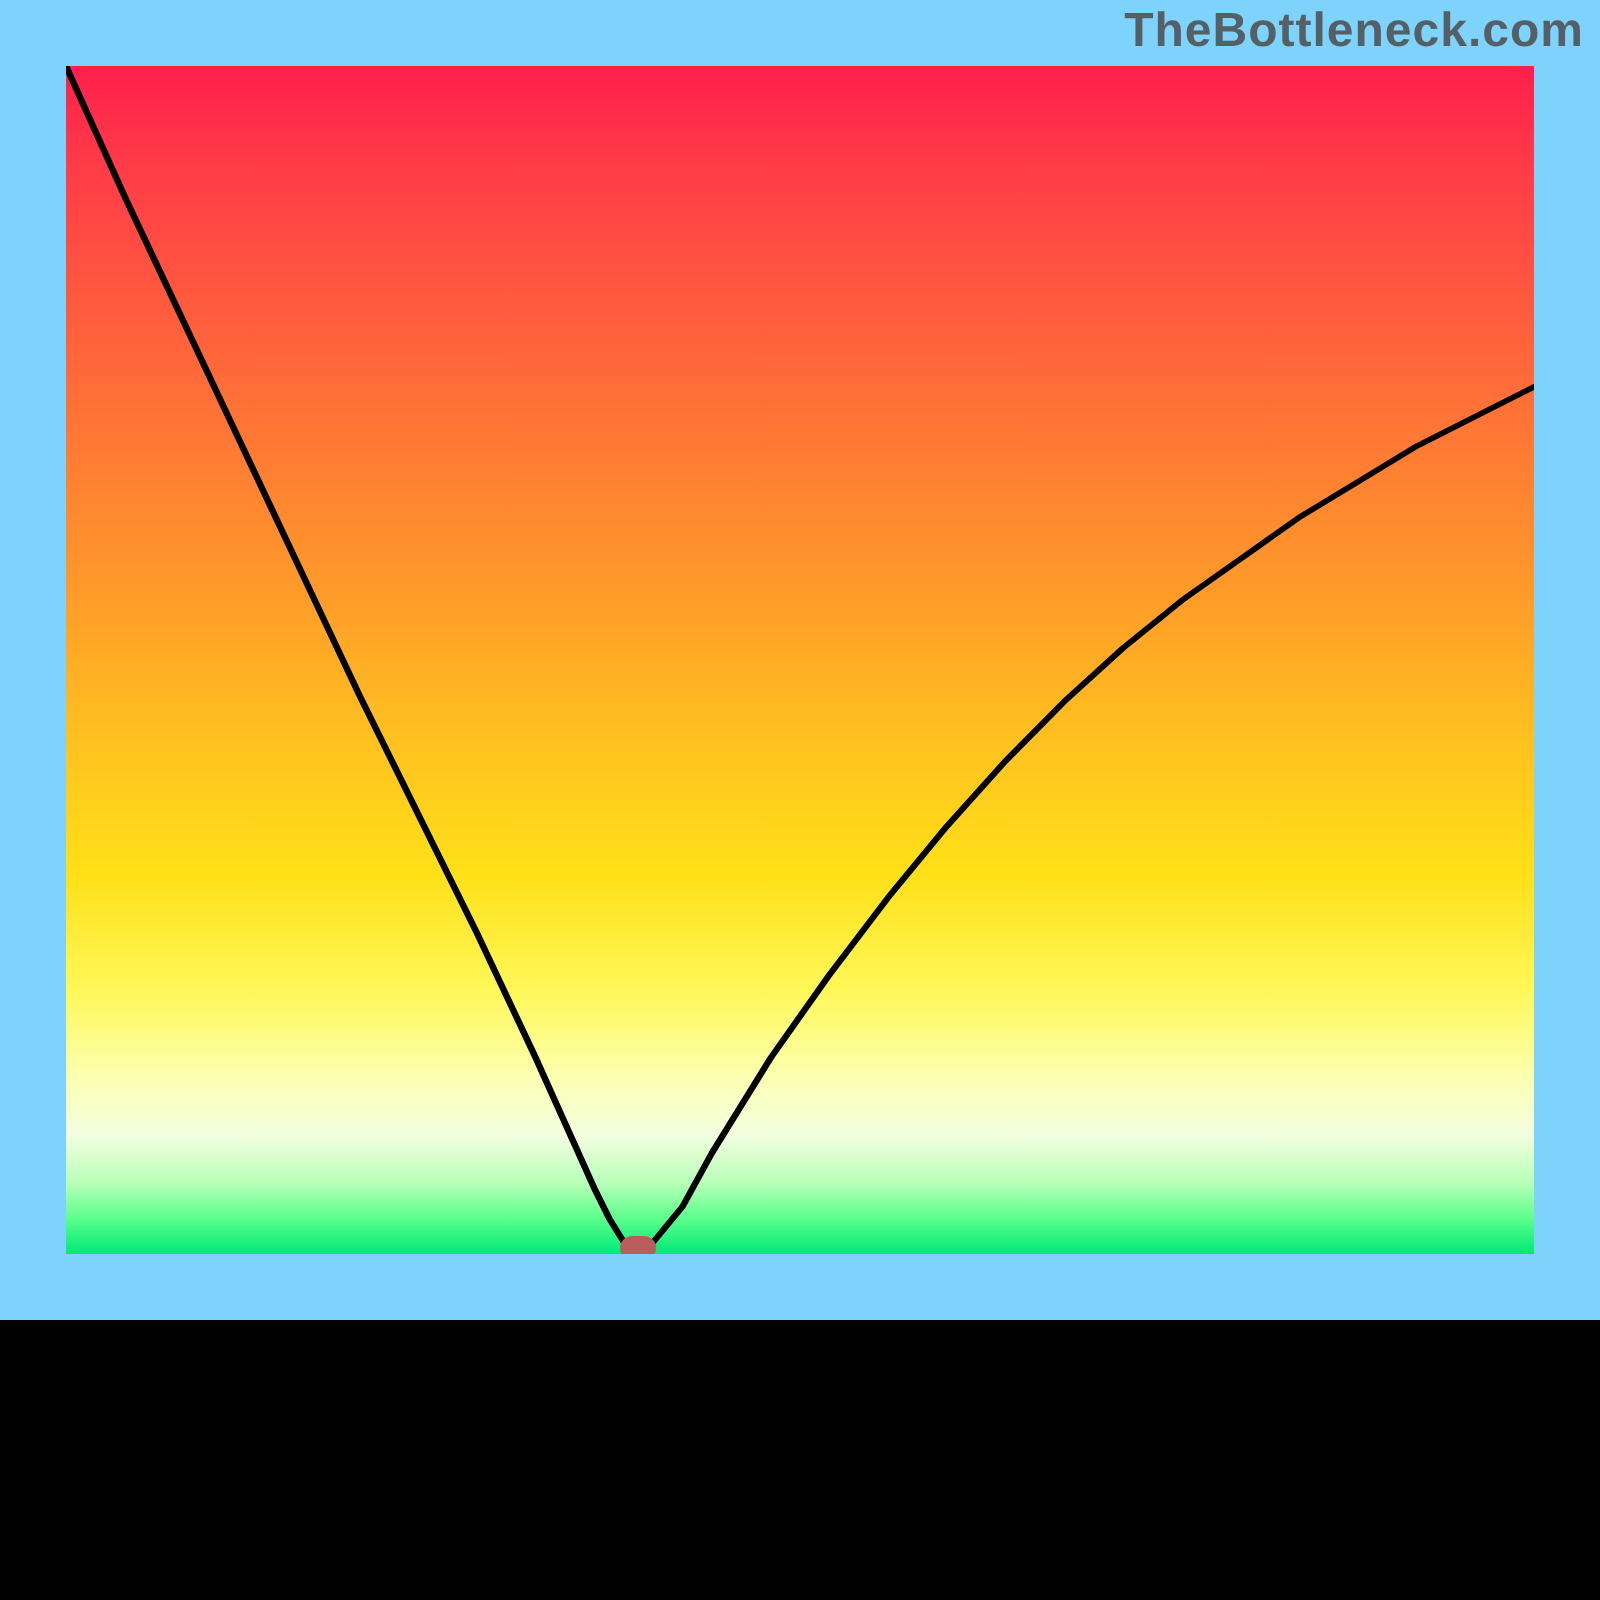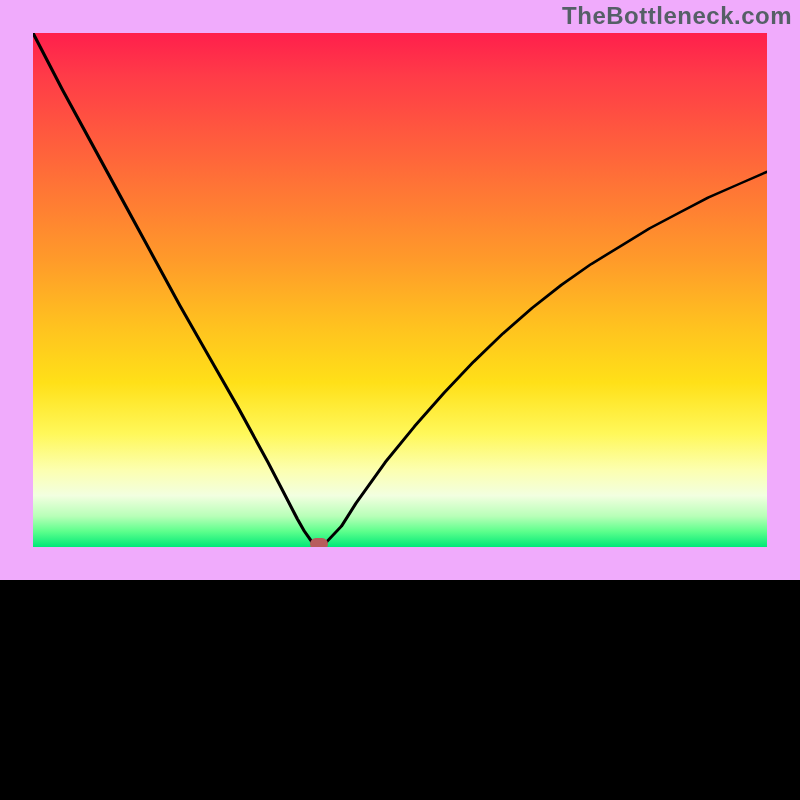--- a/index.html
+++ b/index.html
@@ -7,22 +7,22 @@
     padding: 0;
     width: 800px;
     height: 800px;
     overflow: hidden;
     font-family: Arial, Helvetica, sans-serif;
     background: #000;
   }
   .frame {
     position: relative;
     width: 800px;
-    height: 580px;
-    background: #f0abfc;
+    height: 660px;
+    background: #7dd3fc;
   }
   .watermark {
     position: absolute;
     top: 2px;
     right: 8px;
     color: #555f66;
     font-size: 24px;
     font-weight: 600;
     letter-spacing: 0.5px;
     z-index: 5;

